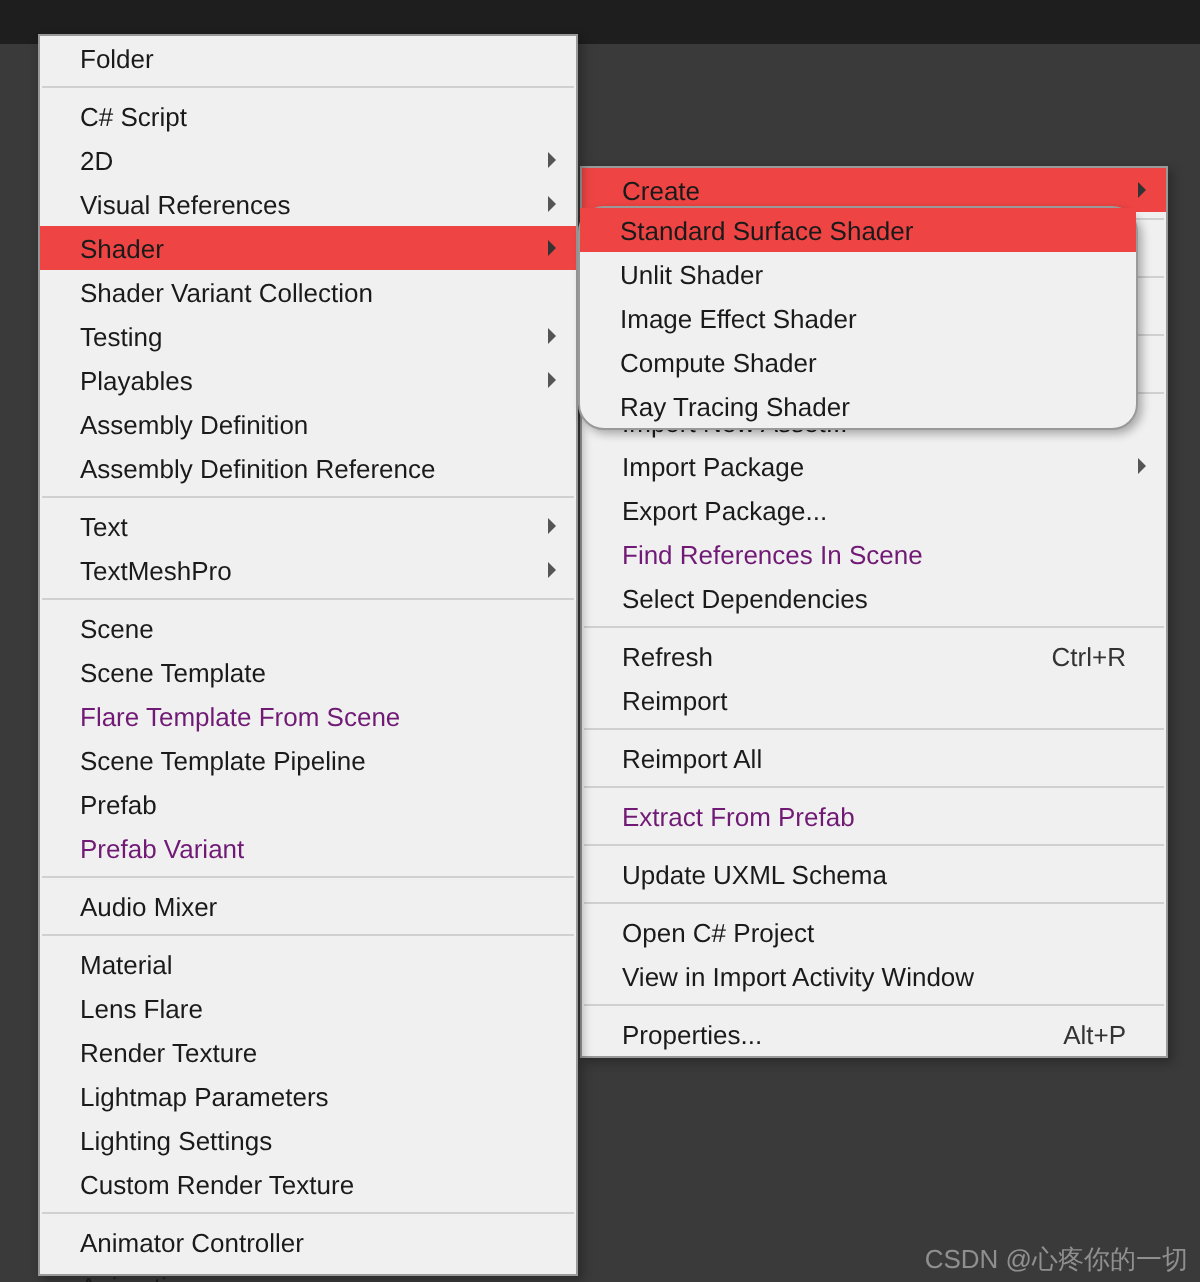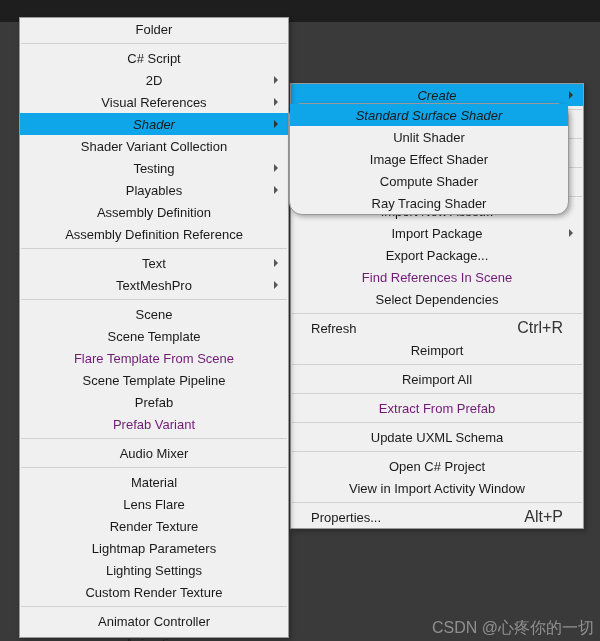--- a/index.html
+++ b/index.html
@@ -42,57 +42,55 @@
     border-radius: 13px;
   }
   .item {
     display: flex;
     align-items: center;
     height: 22px;
     padding: 0 20px 0 20px;
     color: #1a1a1a;
     position: relative;
     white-space: nowrap;
-    justify-content: center;
   }
   .item.has-sub::after {
     content: "";
     position: absolute;
     right: 10px;
     top: 50%;
     transform: translateY(-50%);
     border-left: 4px solid #555;
     border-top: 4px solid transparent;
     border-bottom: 4px solid transparent;
   }
   .item.highlight {
-    background: #0ea5e9;
-    font-style: italic;
+    background: #ef4444;
   }
   .item.highlight.has-sub::after {
     border-left-color: #333;
   }
   .item.disabled {
     color: #701a75;
   }
   .sep {
     height: 1px;
     background: #d0d0d0;
     margin: 3px 1px;
   }
   .shortcut {
     margin-left: auto;
     color: #333;
-    font-size: 16px;
+    font-size: 13px;
   }
   .watermark {
     position: absolute;
     right: 6px;
     bottom: 2px;
-    font-size: 16px;
+    font-size: 13px;
     color: rgba(200,200,200,0.6);
     pointer-events: none;
   }
 </style>
 </head>
 <body>
 
 <div class="dark-row" style="top:0"></div>
 
 <div class="menu menu-b" id="menu-b">

